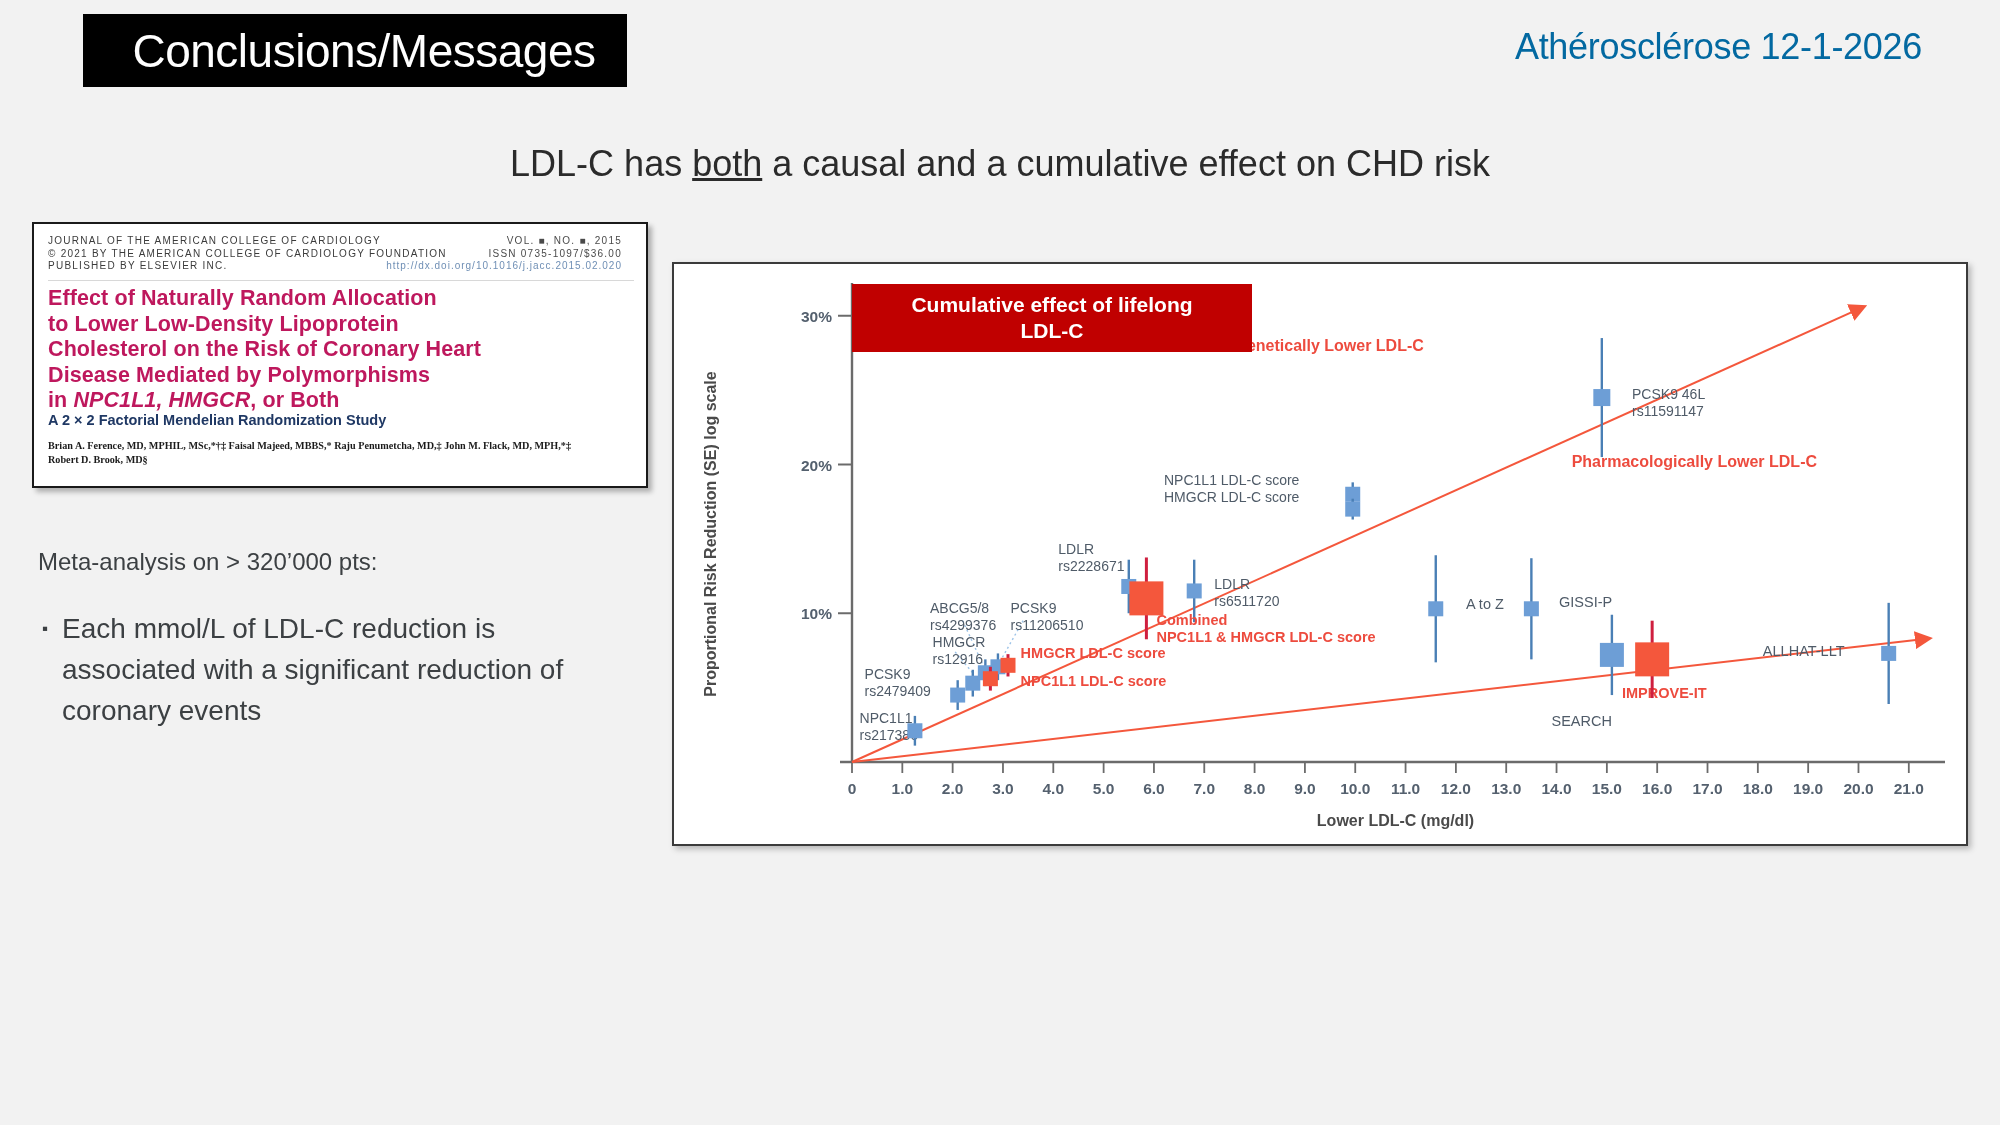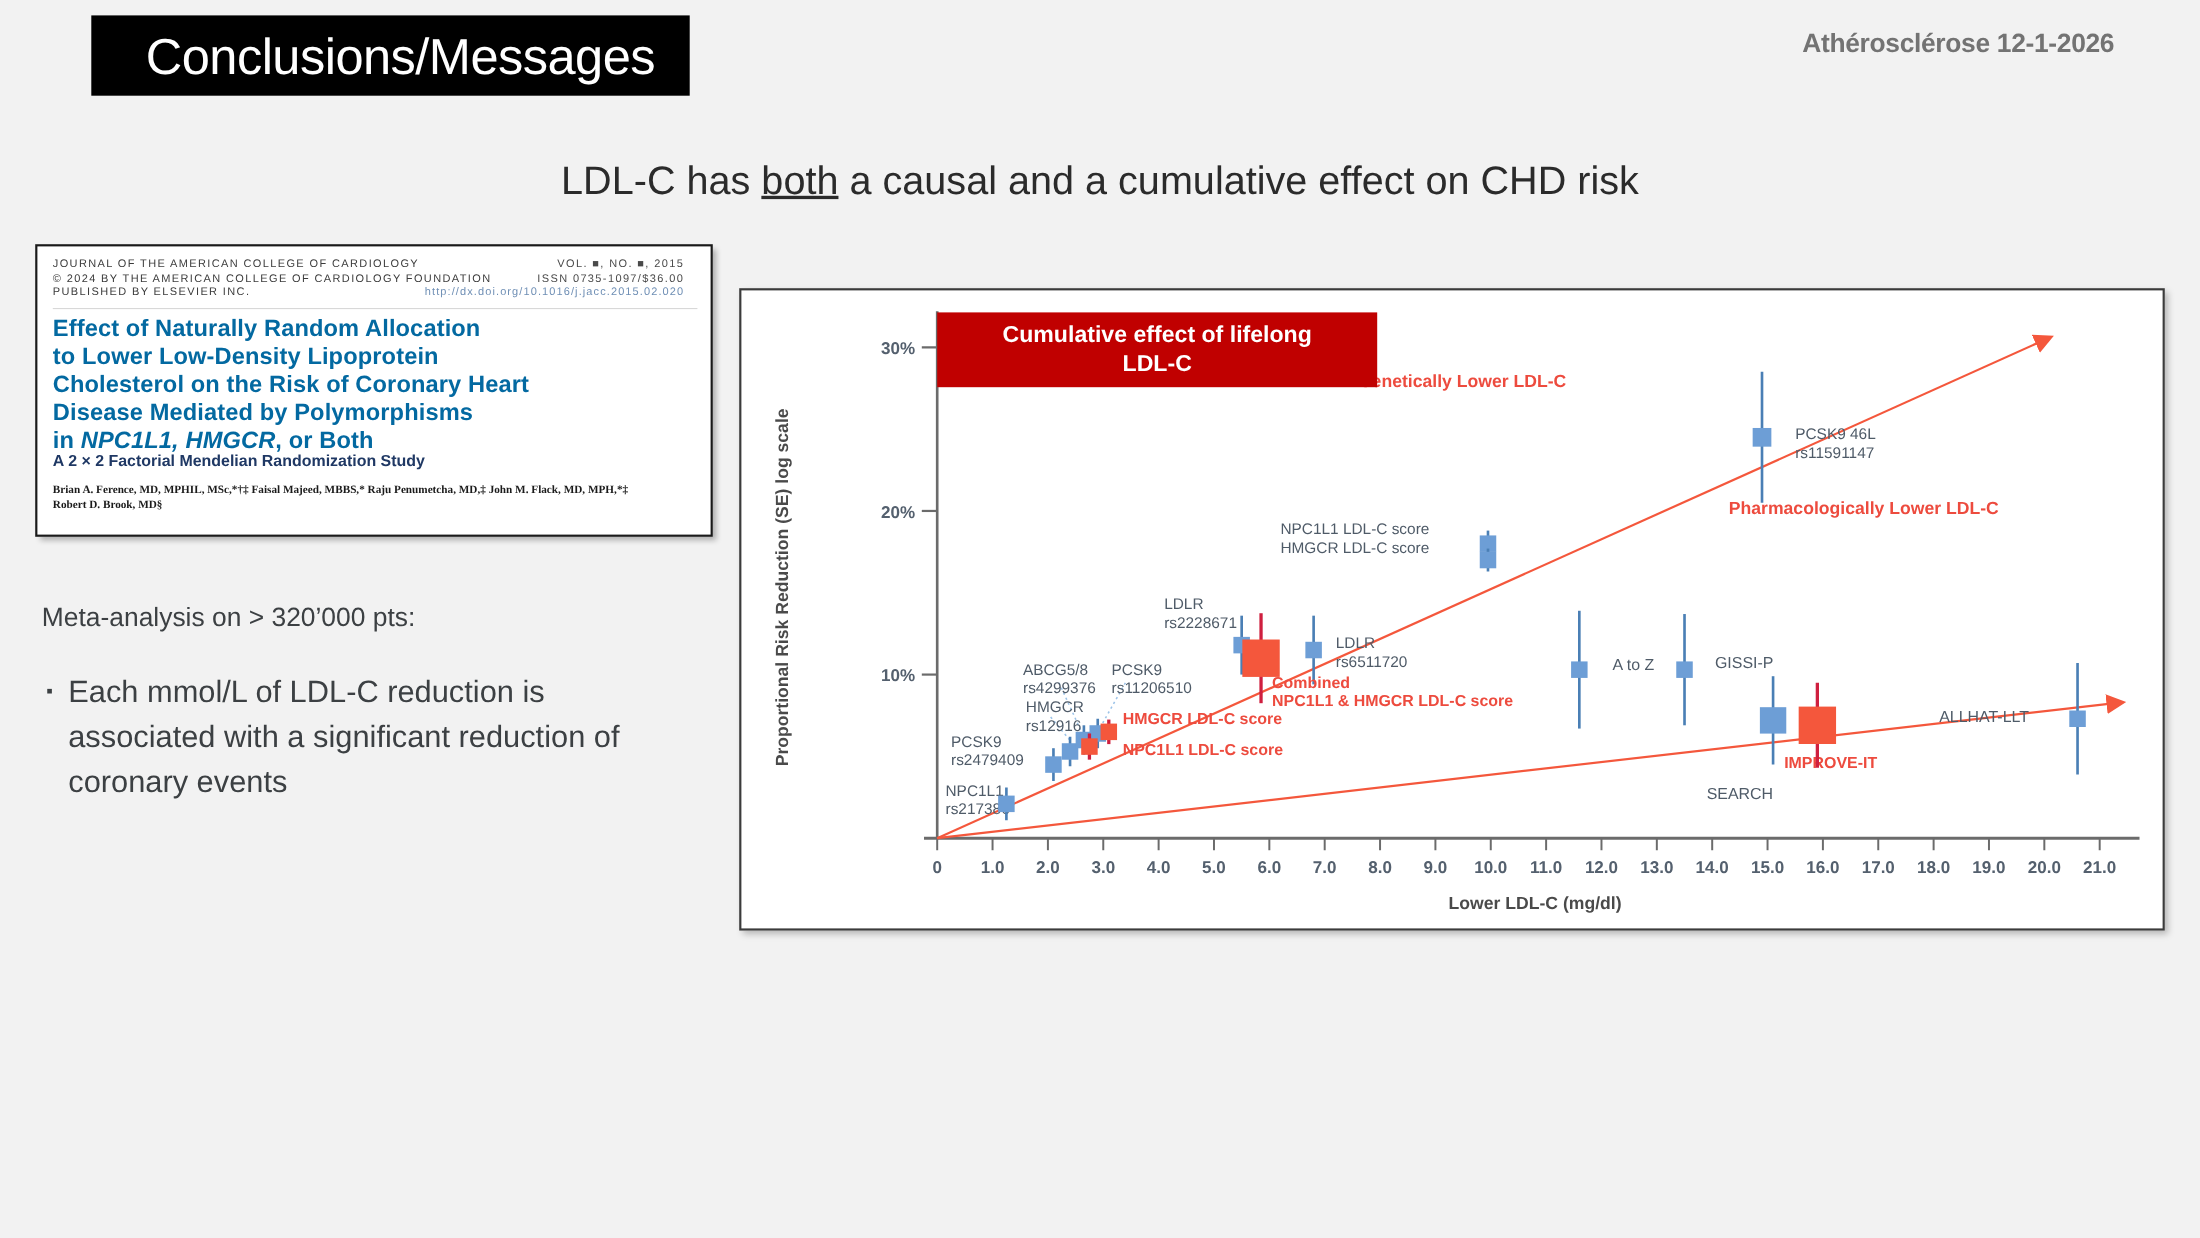--- a/index.html
+++ b/index.html
@@ -14,21 +14,21 @@
   #title-banner{
     position:absolute;left:83px;top:14px;width:544px;height:73px;
     background:#000;display:flex;align-items:center;justify-content:center;
   }
   #title-banner .t{
     color:#fff;font-size:46px;line-height:1;padding-left:18px;
     font-family:"Liberation Sans",sans-serif;font-weight:400;letter-spacing:-0.5px;
   }
   #meeting-title{
     position:absolute;right:78px;top:26px;
-    font-size:24px;font-weight:bold;color:#737373;letter-spacing:-0.3px;
+    font-size:36px;font-weight:normal;color:#0369a1;letter-spacing:-0.3px;
     white-space:nowrap;
   }
   #subtitle{
     position:absolute;top:143px;left:0;width:2000px;text-align:center;
     font-size:36px;color:#2b2b2b;font-weight:400;
   }
   #subtitle .u{text-decoration:underline;text-align:center;}
 
   
   #journal-card{
@@ -43,21 +43,21 @@
     font-family:"Liberation Sans",sans-serif;
   }
   #journal-card .meta .row{display:flex;justify-content:space-between;}
   #journal-card .meta .right{color:#4a4a4a;}
   #journal-card .meta .doi{color:#6f8fb5;letter-spacing:1px;}
   #journal-card .rule{
     position:absolute;left:14px;right:12px;top:56px;height:1px;background:#d8d8d8;
   }
   #journal-card h1{
     position:absolute;left:14px;top:62px;right:4px;margin:0;
-    font-size:21.5px;line-height:25.5px;color:#0369a1;font-weight:bold;
+    font-size:21.5px;line-height:25.5px;color:#be185d;font-weight:bold;
     letter-spacing:0.1px;
   }
   #journal-card h1 .ital{font-style:italic;}
   #journal-card .subhead{
     position:absolute;left:14px;top:188px;
     font-size:14.5px;color:#1f3864;font-weight:bold;
   }
   #journal-card .authors{
     position:absolute;left:14px;top:215px;right:12px;
     font-size:10.2px;line-height:14px;color:#1b1b1b;
@@ -111,21 +111,21 @@
   <span>LDL-C has </span><span class="u">both</span><span> a causal and a cumulative effect on CHD risk</span>
 </div>
 
 <div id="journal-card">
   <div class="meta">
     <div class="row">
       <span>JOURNAL OF THE AMERICAN COLLEGE OF CARDIOLOGY</span>
       <span class="right">VOL. ■, NO. ■, 2015</span>
     </div>
     <div class="row">
-      <span>© 2024 BY THE AMERICAN COLLEGE OF CARDIOLOGY FOUNDATION</span>
+      <span>© 2021 BY THE AMERICAN COLLEGE OF CARDIOLOGY FOUNDATION</span>
       <span class="right">ISSN 0735-1097/$36.00</span>
     </div>
     <div class="row">
       <span>PUBLISHED BY ELSEVIER INC.</span>
       <span class="doi">http://dx.doi.org/10.1016/j.jacc.2015.02.020</span>
     </div>
   </div>
   <div class="rule"></div>
   <h1>
     <span>Effect of Naturally Random Allocation</span><br>

